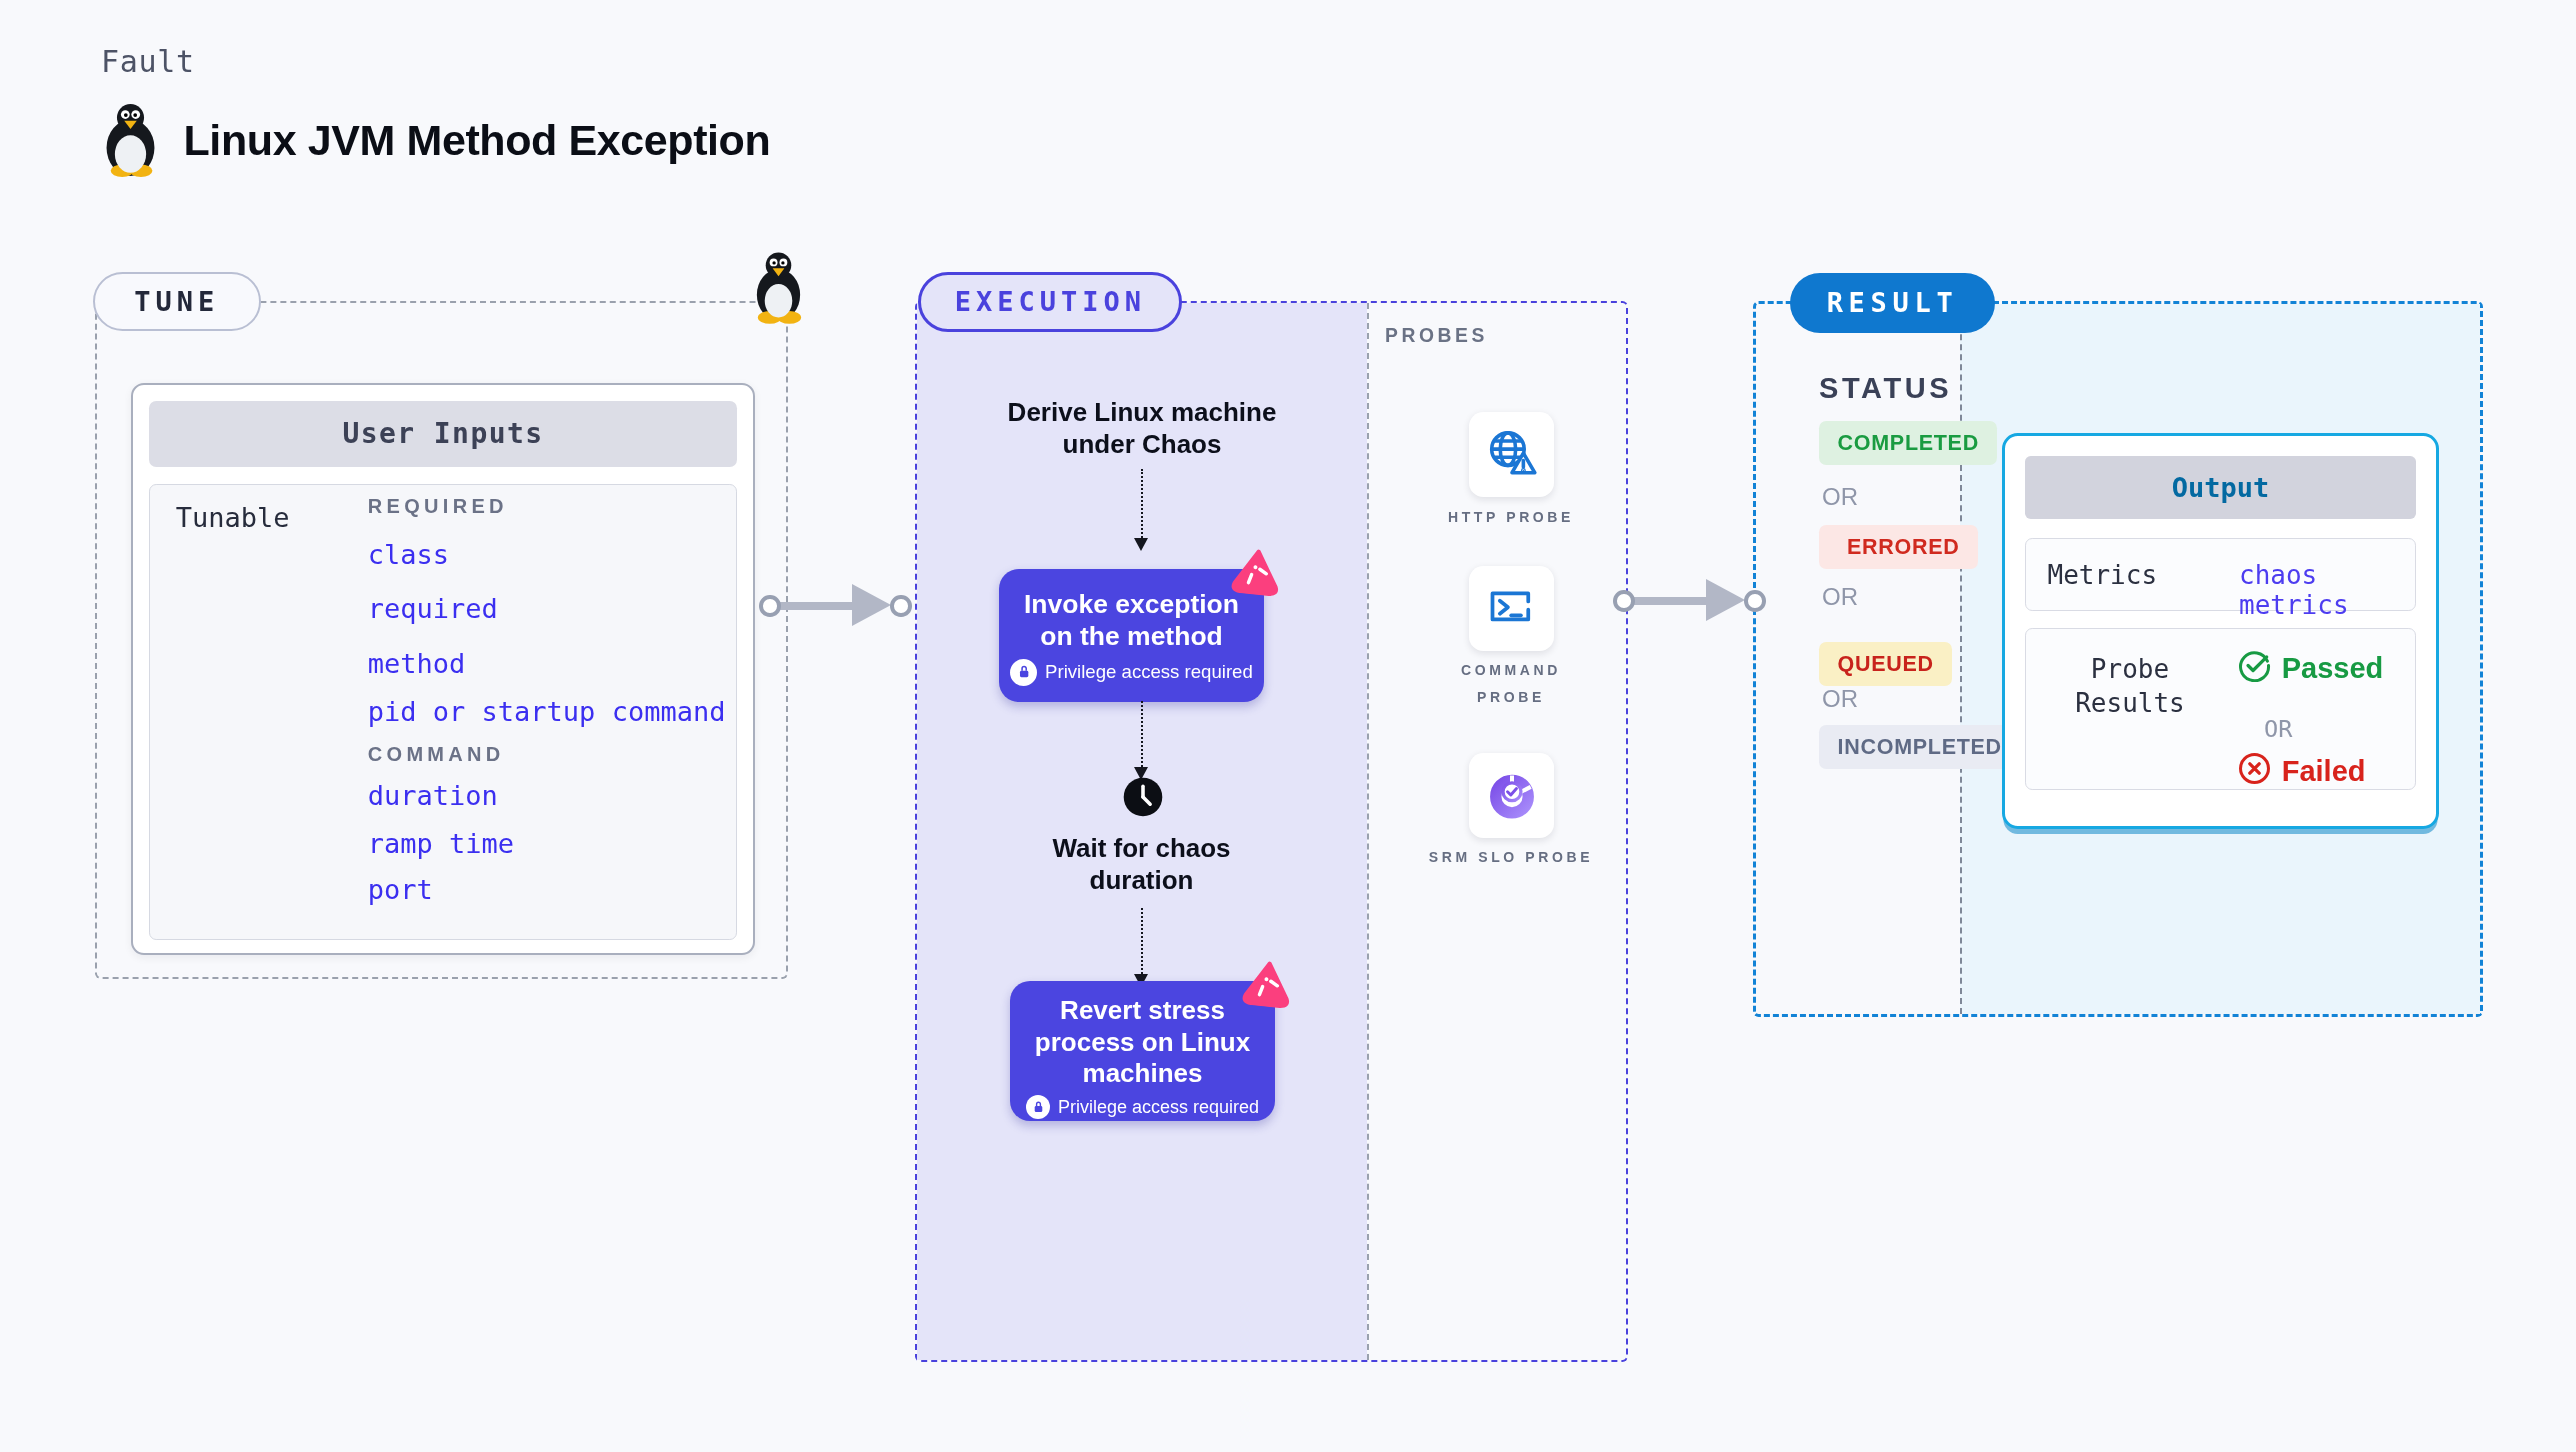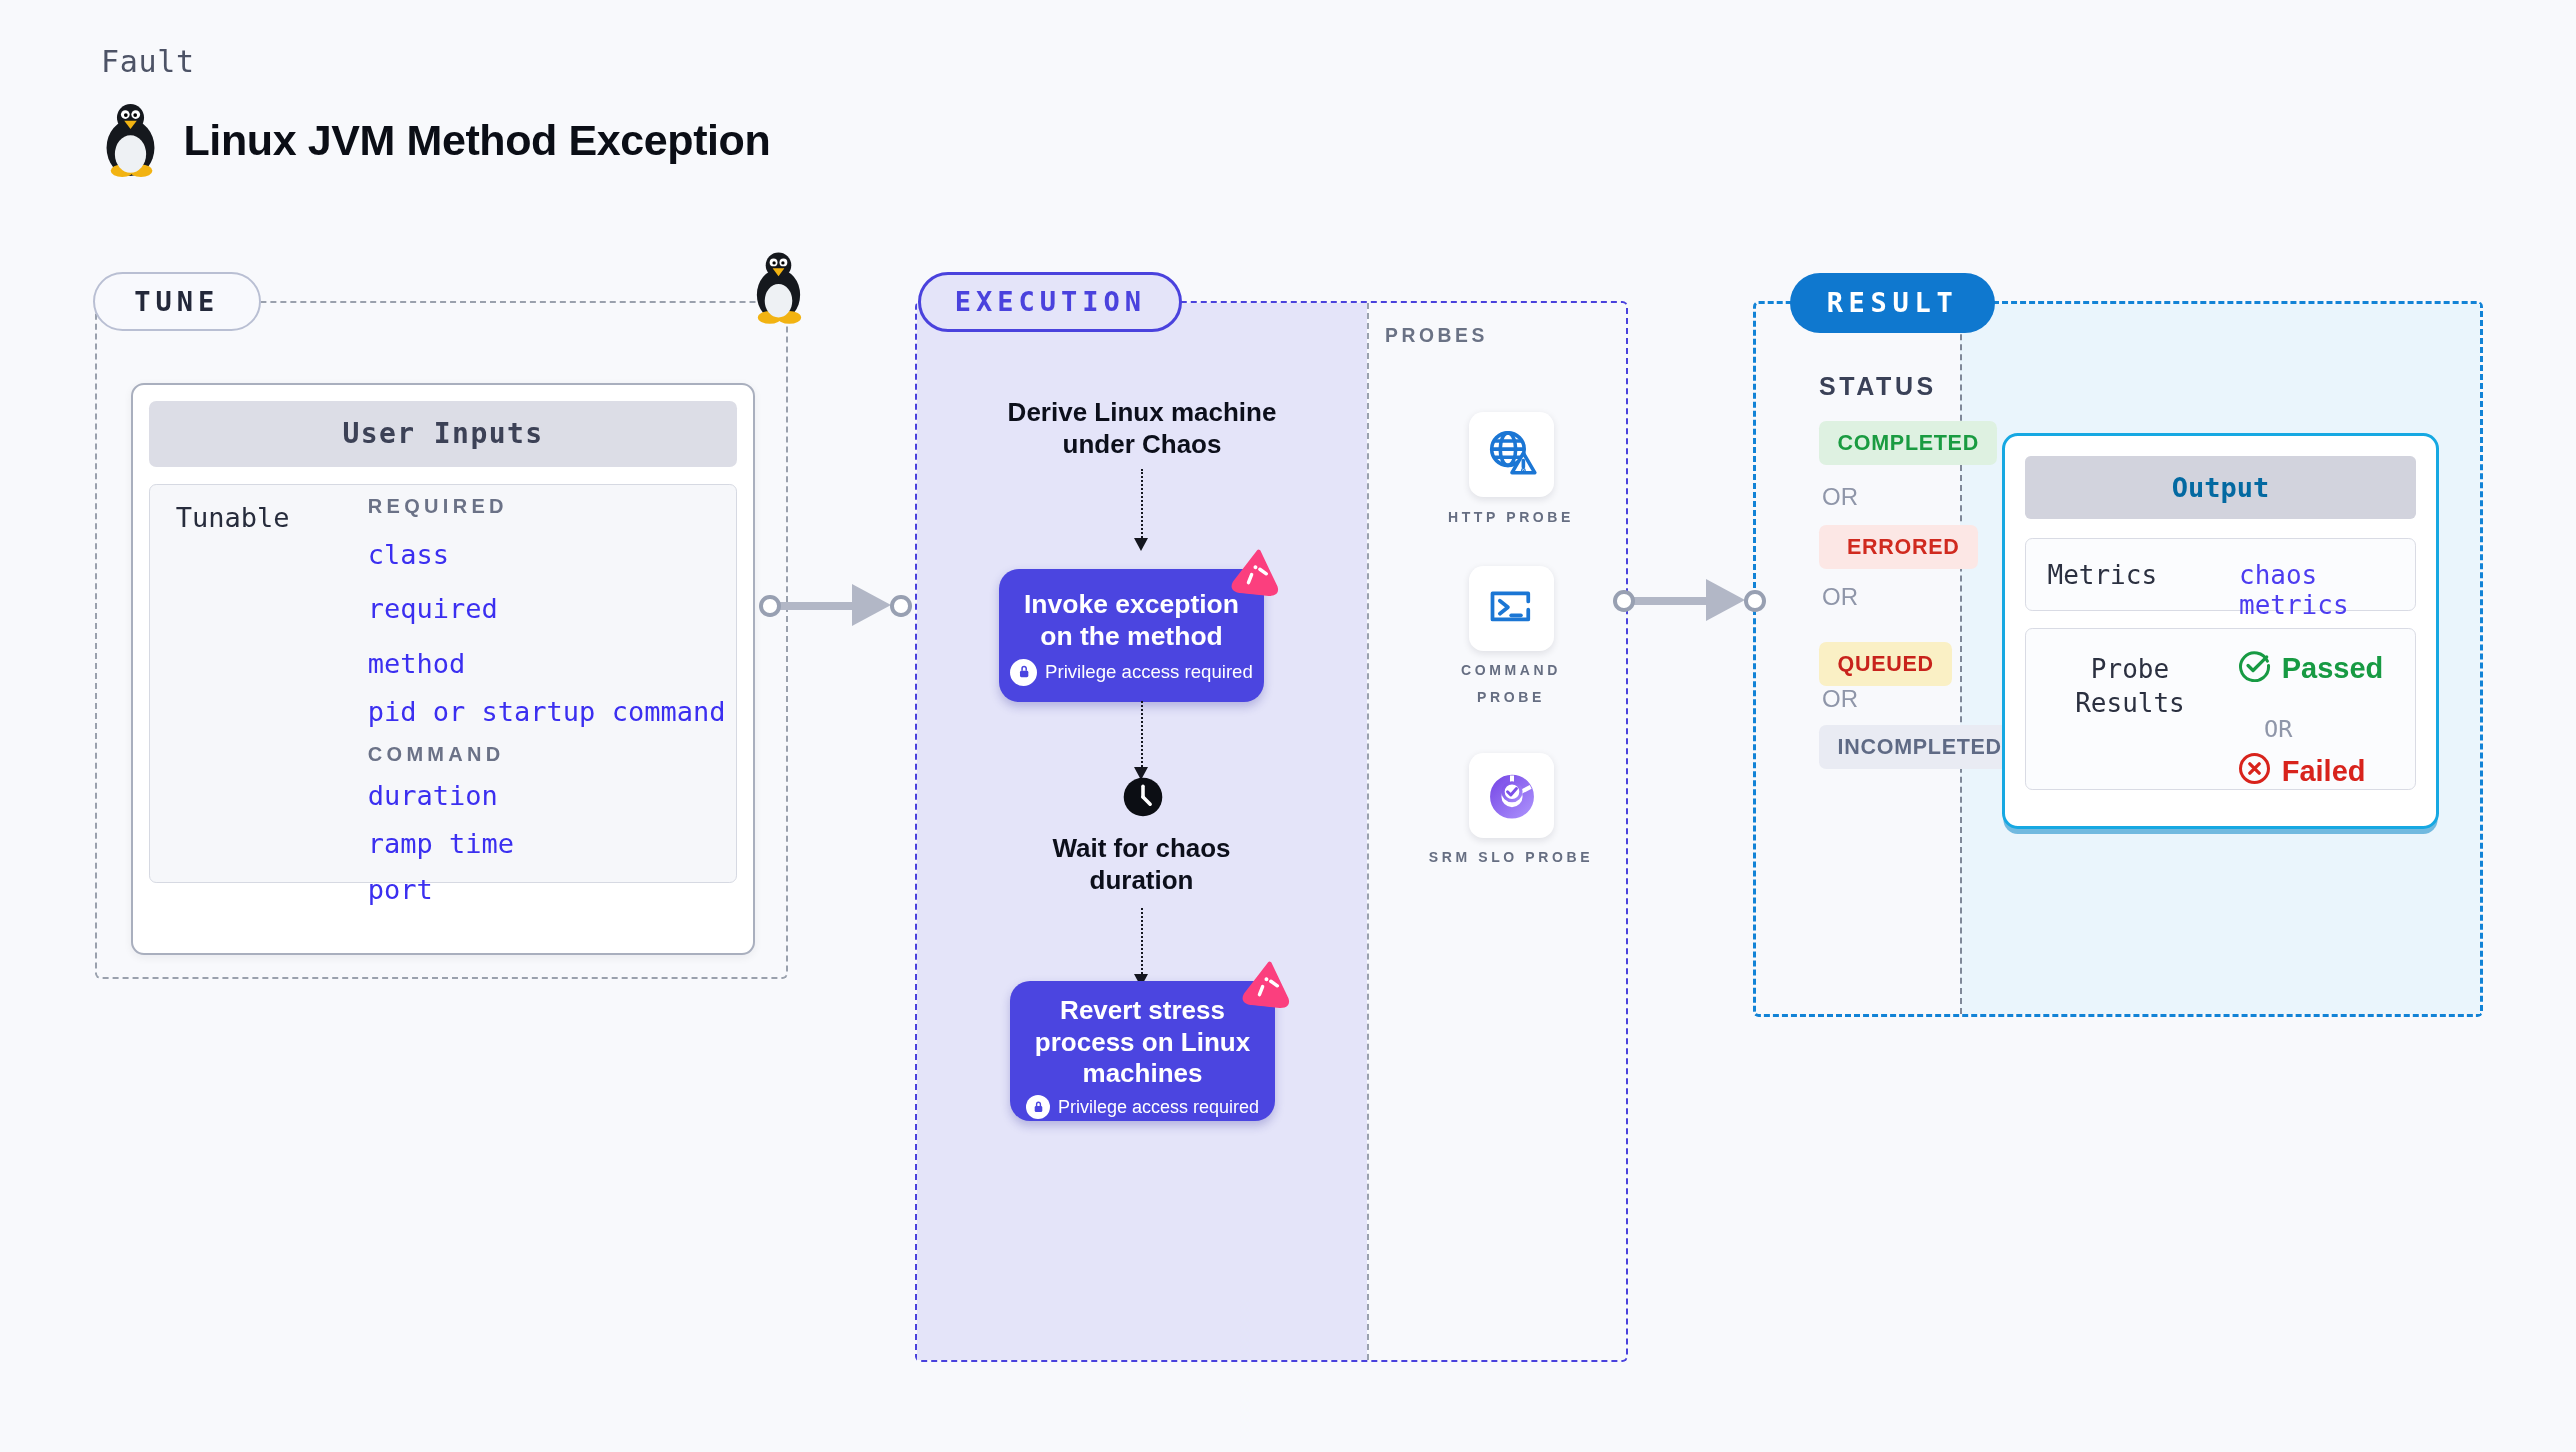--- a/index.html
+++ b/index.html
@@ -13,21 +13,21 @@
 
   
   .pill{position:absolute;display:flex;align-items:center;justify-content:center;border-radius:34px;font-family:"DejaVu Sans Mono",monospace;font-weight:bold;box-sizing:border-box;z-index:6;}
 
   
   #tune-box{position:absolute;left:95px;top:301px;width:689px;height:674px;border:2.9px dashed #9aa1ad;border-radius:5.7px;}
   #tune-pill{left:-4.3px;top:-31.5px;width:168px;height:59px;background:#f8f9fd;border:2.9px solid #b9bfd3;color:#23283a;font-size:27px;letter-spacing:5px;}
   .tux-border{position:absolute;left:652px;top:-57px;width:59px;height:80px;z-index:5;}
   #user-inputs{position:absolute;left:34px;top:80px;width:624px;height:572px;background:#ffffff;border:2.9px solid #a9afbe;border-radius:13px;padding:15.8px;box-sizing:border-box;box-shadow:0 2.9px 8.6px rgba(20,24,40,.06);}
   .ui-head{height:66px;background:#dcdde6;border-radius:7.2px;display:flex;align-items:center;justify-content:center;font-family:"DejaVu Sans Mono",monospace;font-weight:bold;font-size:28px;color:#3c4156;letter-spacing:1.4px;}
-  .ui-body{position:relative;margin-top:17px;height:399px;background:#f6f7fa;border:1.4px solid #d6d9e2;border-radius:7.2px;box-sizing:border-box;}
+  .ui-body{position:relative;margin-top:17px;height:456px;background:#f6f7fa;border:1.4px solid #d6d9e2;border-radius:7.2px;box-sizing:border-box;}
   .tunable-label{position:absolute;left:26px;top:17px;font-family:"DejaVu Sans Mono",monospace;font-size:27px;color:#272c3c;}
   .sec-label{position:absolute;left:218px;font-size:20px;font-weight:600;color:#6b7287;letter-spacing:4.3px;}
   .f-link{position:absolute;left:218px;font-family:"DejaVu Sans Mono",monospace;font-size:27px;color:#3b2ff0;cursor:pointer;}
 
   
   .conn-dot{position:absolute;width:21.5px;height:21.5px;border-radius:50%;background:#fff;border:4.3px solid #98a0b2;box-sizing:border-box;z-index:7;}
   .shaft{position:absolute;height:7.9px;background:#b2b7c6;z-index:4;}
   .head{position:absolute;width:0;height:0;border-top:21.5px solid transparent;border-bottom:21.5px solid transparent;border-left:39px solid #b2b7c6;z-index:4;}
 
   
@@ -48,21 +48,21 @@
   
   .probe-card{position:absolute;left:552px;width:85px;height:85px;background:#fff;border-radius:14.3px;box-shadow:0 2.1px 7.2px rgba(20,24,40,.10);display:flex;align-items:center;justify-content:center;cursor:pointer;}
   .probe-label{position:absolute;left:508px;width:172px;text-align:center;font-weight:700;font-size:14px;color:#666e82;letter-spacing:3.6px;line-height:27px;}
   .probes-heading{position:absolute;left:468px;top:21.5px;font-size:19.3px;font-weight:700;color:#6a7285;letter-spacing:3.6px;}
 
   
   #result-box{position:absolute;left:1753px;top:301px;width:724px;height:710px;border:3.6px dashed #1283d6;border-radius:5.7px;}
   .result-fill{position:absolute;left:204px;top:0;right:0;bottom:0;background:#eaf5fc;}
   .result-divider{position:absolute;left:204px;top:0;height:100%;border-left:2.1px dashed #7f8898;}
   #result-pill{left:34px;top:-31.5px;width:205px;height:60px;background:#0f78cf;color:#ffffff;font-size:27px;letter-spacing:5.7px;border:none;}
-  .status-heading{position:absolute;left:63px;top:68px;font-size:25px;font-weight:700;color:#3a4157;letter-spacing:3.6px;}
+  .status-heading{position:absolute;left:63px;top:68px;font-size:29px;font-weight:700;color:#3a4157;letter-spacing:3.6px;}
   .badge{position:absolute;left:63px;display:inline-block;padding:0 18.6px;height:44px;line-height:44px;border-radius:7.2px;font-weight:700;font-size:21.5px;letter-spacing:0.7px;white-space:nowrap;}
   .badge-completed{background:#def1e1;color:#1a9b41;}
   .badge-errored{background:#fce7e5;color:#d02a1f;padding-left:28px;}
   .badge-queued{background:#faf0c5;color:#c8231c;}
   .badge-incompleted{background:#e9ebf3;color:#5f6a85;}
   .or-label{position:absolute;left:66px;font-size:24px;font-weight:500;color:#8f96a9;}
 
   #output-card{position:absolute;left:246px;top:129px;width:437px;height:396px;background:#ffffff;border:3.6px solid #16a8e2;border-radius:15.8px;padding:20px;box-sizing:border-box;box-shadow:0 6.4px 0 -1.4px rgba(13,134,198,.55);}
   .out-head{height:63px;background:#d2d3dd;border-radius:5.7px;display:flex;align-items:center;justify-content:center;font-family:"DejaVu Sans Mono",monospace;font-weight:bold;font-size:27px;color:#0369a1;}
   .out-row{position:relative;border:1.4px solid #d9dbe4;border-radius:7.2px;background:#fbfcfe;box-sizing:border-box;}

